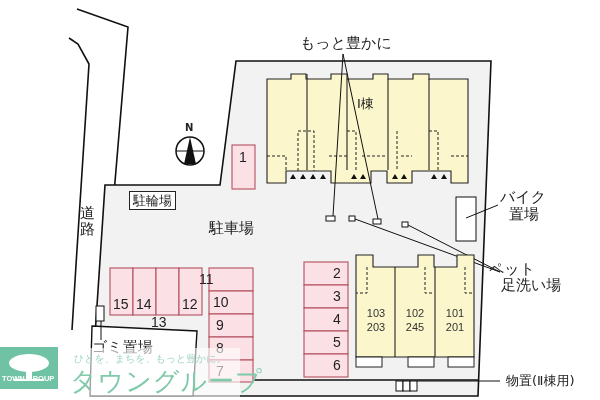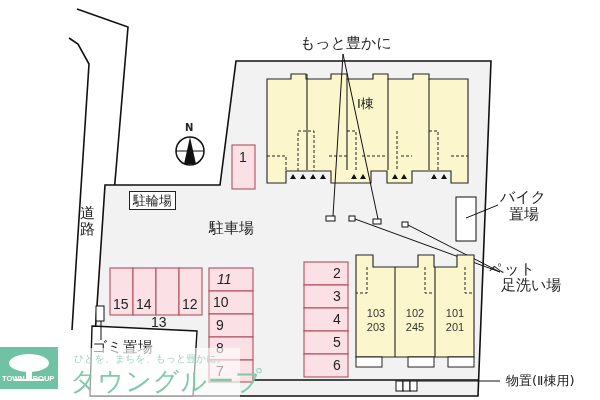--- a/index.html
+++ b/index.html
@@ -148,21 +148,21 @@
 <div class="lbl big" style="left:80px;top:206px;">道</div>
 <div class="lbl big" style="left:80px;top:222px;">路</div>
 <div class="lbl big" style="left:92px;top:340px;">ゴミ置場</div>
 <div class="lbl" style="left:185px;top:123px;font-size:10px;font-weight:bold;">N</div>
 
 <div class="lbl num" style="left:239px;top:150px;">1</div>
 <div class="lbl num" style="left:113px;top:297px;">15</div>
 <div class="lbl num" style="left:136px;top:297px;">14</div>
 <div class="lbl num" style="left:151px;top:297px;margin-top:18px;">13</div>
 <div class="lbl num" style="left:182px;top:297px;">12</div>
-<div class="lbl num" style="left:217px;top:272px;font-style:italic;">11</div>
+<div class="lbl num" style="left:199px;top:272px;">11</div>
 <div class="lbl num" style="left:213px;top:295px;">10</div>
 <div class="lbl num" style="left:216px;top:318px;">9</div>
 <div class="lbl num" style="left:216px;top:341px;">8</div>
 <div class="lbl num" style="left:216px;top:364px;">7</div>
 <div class="lbl num" style="left:333px;top:266px;">2</div>
 <div class="lbl num" style="left:333px;top:289px;">3</div>
 <div class="lbl num" style="left:333px;top:312px;">4</div>
 <div class="lbl num" style="left:333px;top:335px;">5</div>
 <div class="lbl num" style="left:333px;top:358px;">6</div>
 

